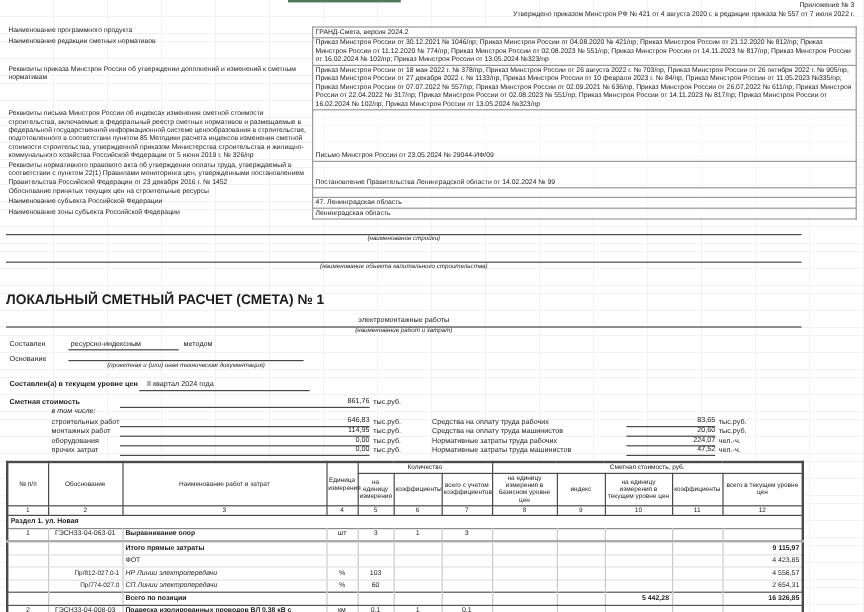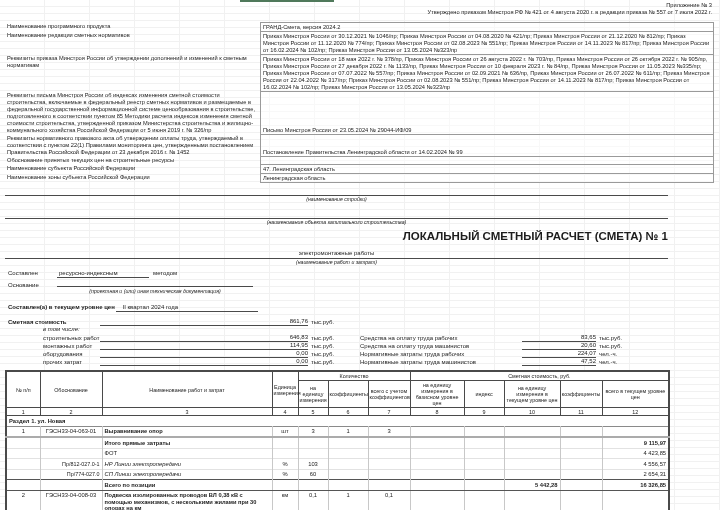--- a/index.html
+++ b/index.html
@@ -18,21 +18,21 @@
   table.info td{font-size:5.7px;line-height:7px;padding:0.5px 3px 0.5px 2px;vertical-align:top;}
   table.info td.ilabel{width:250px;}
   table.info td.ival{border:1px solid #9a9a9a;background:rgba(255,255,255,.5);}
   table.info tr.vbottom td.ival{vertical-align:bottom;}
   
   .rule{border-top:1px solid #4a4a4a;width:663px;margin-left:5px;}
   .rule.r1{margin-top:12px;}
   .rule.r2{margin-top:15px;}
   .rule.r3{margin-top:1px;}
   .caption{width:663px;margin-left:5px;text-align:center;font-size:5.2px;font-style:italic;line-height:7px;}
-  .doc-title{width:663px;margin:4px 0 0 5px;text-align:right;font-size:11.5px;font-weight:bold;line-height:13px;}
+  .doc-title{width:663px;margin:18px 0 0 5px;text-align:left;font-size:11.5px;font-weight:bold;line-height:13px;}
   .works{width:663px;margin:7px 0 0 5px;text-align:center;font-size:6px;line-height:7px;}
   
   .crow{margin:3px 0 0 8px;font-size:6px;line-height:8px;height:8px;}
   .clabel{display:inline-block;width:49px;}
   .clabel-b{display:inline-block;font-weight:bold;}
   .cval.u{display:inline-block;border-bottom:1px solid #4a4a4a;min-width:88px;padding:0 2px;}
   .cword{margin-left:4px;}
   .basis-line{display:inline-block;width:196px;height:6px;border-bottom:1px solid #4a4a4a;}
   .cval2{display:inline-block;width:136px;border-bottom:1px solid #4a4a4a;padding-left:6px;}
   .ccaption{margin-left:57px;width:196px;text-align:center;font-size:5.2px;font-style:italic;line-height:7px;}

